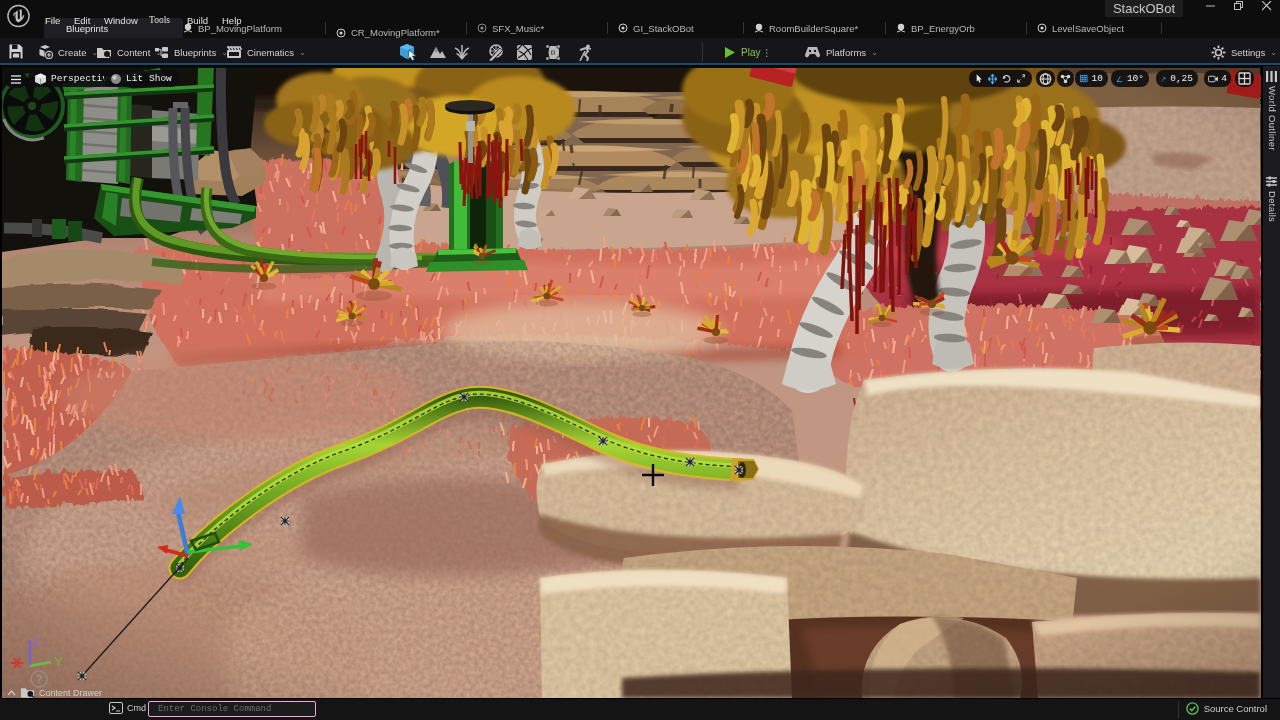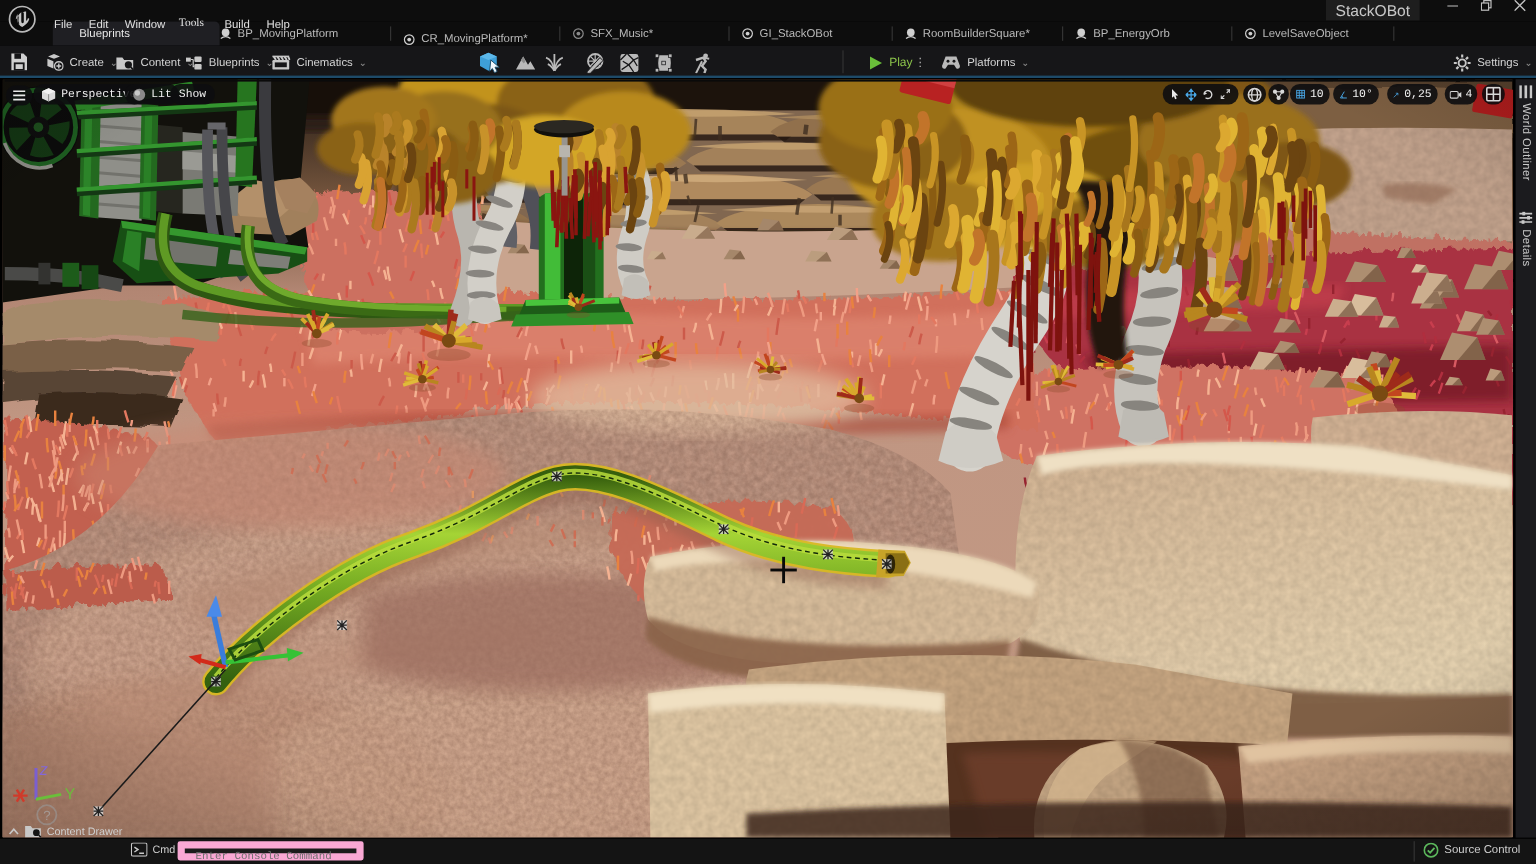--- a/index.html
+++ b/index.html
@@ -173,21 +173,21 @@
       <circle cx="11" cy="2.5" r="2" fill="#b9b9b9"></circle>
       <path d="M3,6 l6,-2 2,3 -3,4 3,3 -1,3" stroke="#b9b9b9" stroke-width="2" fill="none"></path>
       <path d="M8,7 l-5,10 M9,4 l5,1" stroke="#b9b9b9" stroke-width="1.6" fill="none"></path>
     </svg>
   </div>
 <div class="tsep" style="left:702px;"></div>
 <div class="tbtn" style="left:723px; color:#8bc34a; font-size:10px;"><svg width="13" height="13" viewBox="0 0 13 13">
       <path d="M2,1 L12,6.5 L2,12 Z" fill="#6abf3a"></path>
     </svg>Play</div>
 <div class="tbtn" style="left:762px; color:#b9b9b9;">⋮</div>
-<div class="tbtn" style="left:784px;justify-content:flex-end;"><svg width="17" height="12" viewBox="0 0 17 12">
+<div class="tbtn" style="left:804px;justify-content:flex-end;"><svg width="17" height="12" viewBox="0 0 17 12">
       <path d="M4,1 h9 l3,8 q0,3 -3,2 l-2,-3 H6 l-2,3 q-3,1 -3,-2 z" fill="#b9b9b9"></path>
       <circle cx="6" cy="5" r="1.2" fill="#161618"></circle>
       <circle cx="11" cy="5" r="1.2" fill="#161618"></circle>
     </svg>Platforms <span style="color:#888;font-size:8px">⌄</span></div>
 <div class="tbtn" style="left:1211px;"><svg width="15" height="15" viewBox="0 0 15 15">
       <circle cx="7.5" cy="7.5" r="3" fill="none" stroke="#c8c8c8" stroke-width="1.6"></circle>
       <g stroke="#c8c8c8" stroke-width="1.8">
         <line x1="7.5" y1="0.5" x2="7.5" y2="3"></line>
         <line x1="7.5" y1="12" x2="7.5" y2="14.5"></line>
         <line x1="0.5" y1="7.5" x2="3" y2="7.5"></line>
@@ -2446,17 +2446,17 @@
       <path d="M1,6 L4.5,2 L8,6" stroke="#c8c8c8" stroke-width="1.4" fill="none"></path>
     </svg><svg width="15" height="13" viewBox="0 0 16 13">
       <path d="M1,2 h5 l1.5,2 H15 v8 H1 z" fill="#c8c8c8"></path>
       <circle cx="11" cy="8" r="3" fill="#141414"></circle>
       <path d="M13,10 l2,2" stroke="#141414" stroke-width="1.4"></path>
     </svg>Content Drawer</div>
 <div class="botxt" style="left:109px; top:702px; gap:4px; font-size:9px;"><svg width="14" height="12" viewBox="0 0 14 12">
       <rect x="0.5" y="0.5" width="13" height="11" rx="1.5" fill="none" stroke="#c8c8c8"></rect>
       <path d="M3,4 l3,2 -3,2 M7,9 h4" stroke="#c8c8c8" stroke-width="1.2" fill="none"></path>
     </svg>Cmd</div>
-<div style="position:absolute; left:148px; top:701px; width:155px; height:16px; background:#1b1b1b; border:6px solid #f9a8d4; border-radius:2px; color:#6f6f6f; font-size:9px; font-family:'Liberation Mono',monospace; padding:2px 9px; z-index:7;">Enter Console Command</div>
+<div style="position:absolute; left:148px; top:701px; width:168px; height:16px; background:#1b1b1b; border:1px solid #f9a8d4; border-radius:2px; color:#6f6f6f; font-size:9px; font-family:'Liberation Mono',monospace; padding:2px 9px; z-index:7;">Enter Console Command</div>
 <div class="botxt" style="right:13px; top:702px;"><svg width="13" height="13" viewBox="0 0 13 13">
       <circle cx="6.5" cy="6.5" r="5.6" fill="none" stroke="#5cb85c" stroke-width="1.4"></circle>
       <path d="M3.8,6.6 l2,2 L9.4,4.6" stroke="#5cb85c" stroke-width="1.5" fill="none"></path>
     </svg>Source Control</div>
 
 </body></html>

